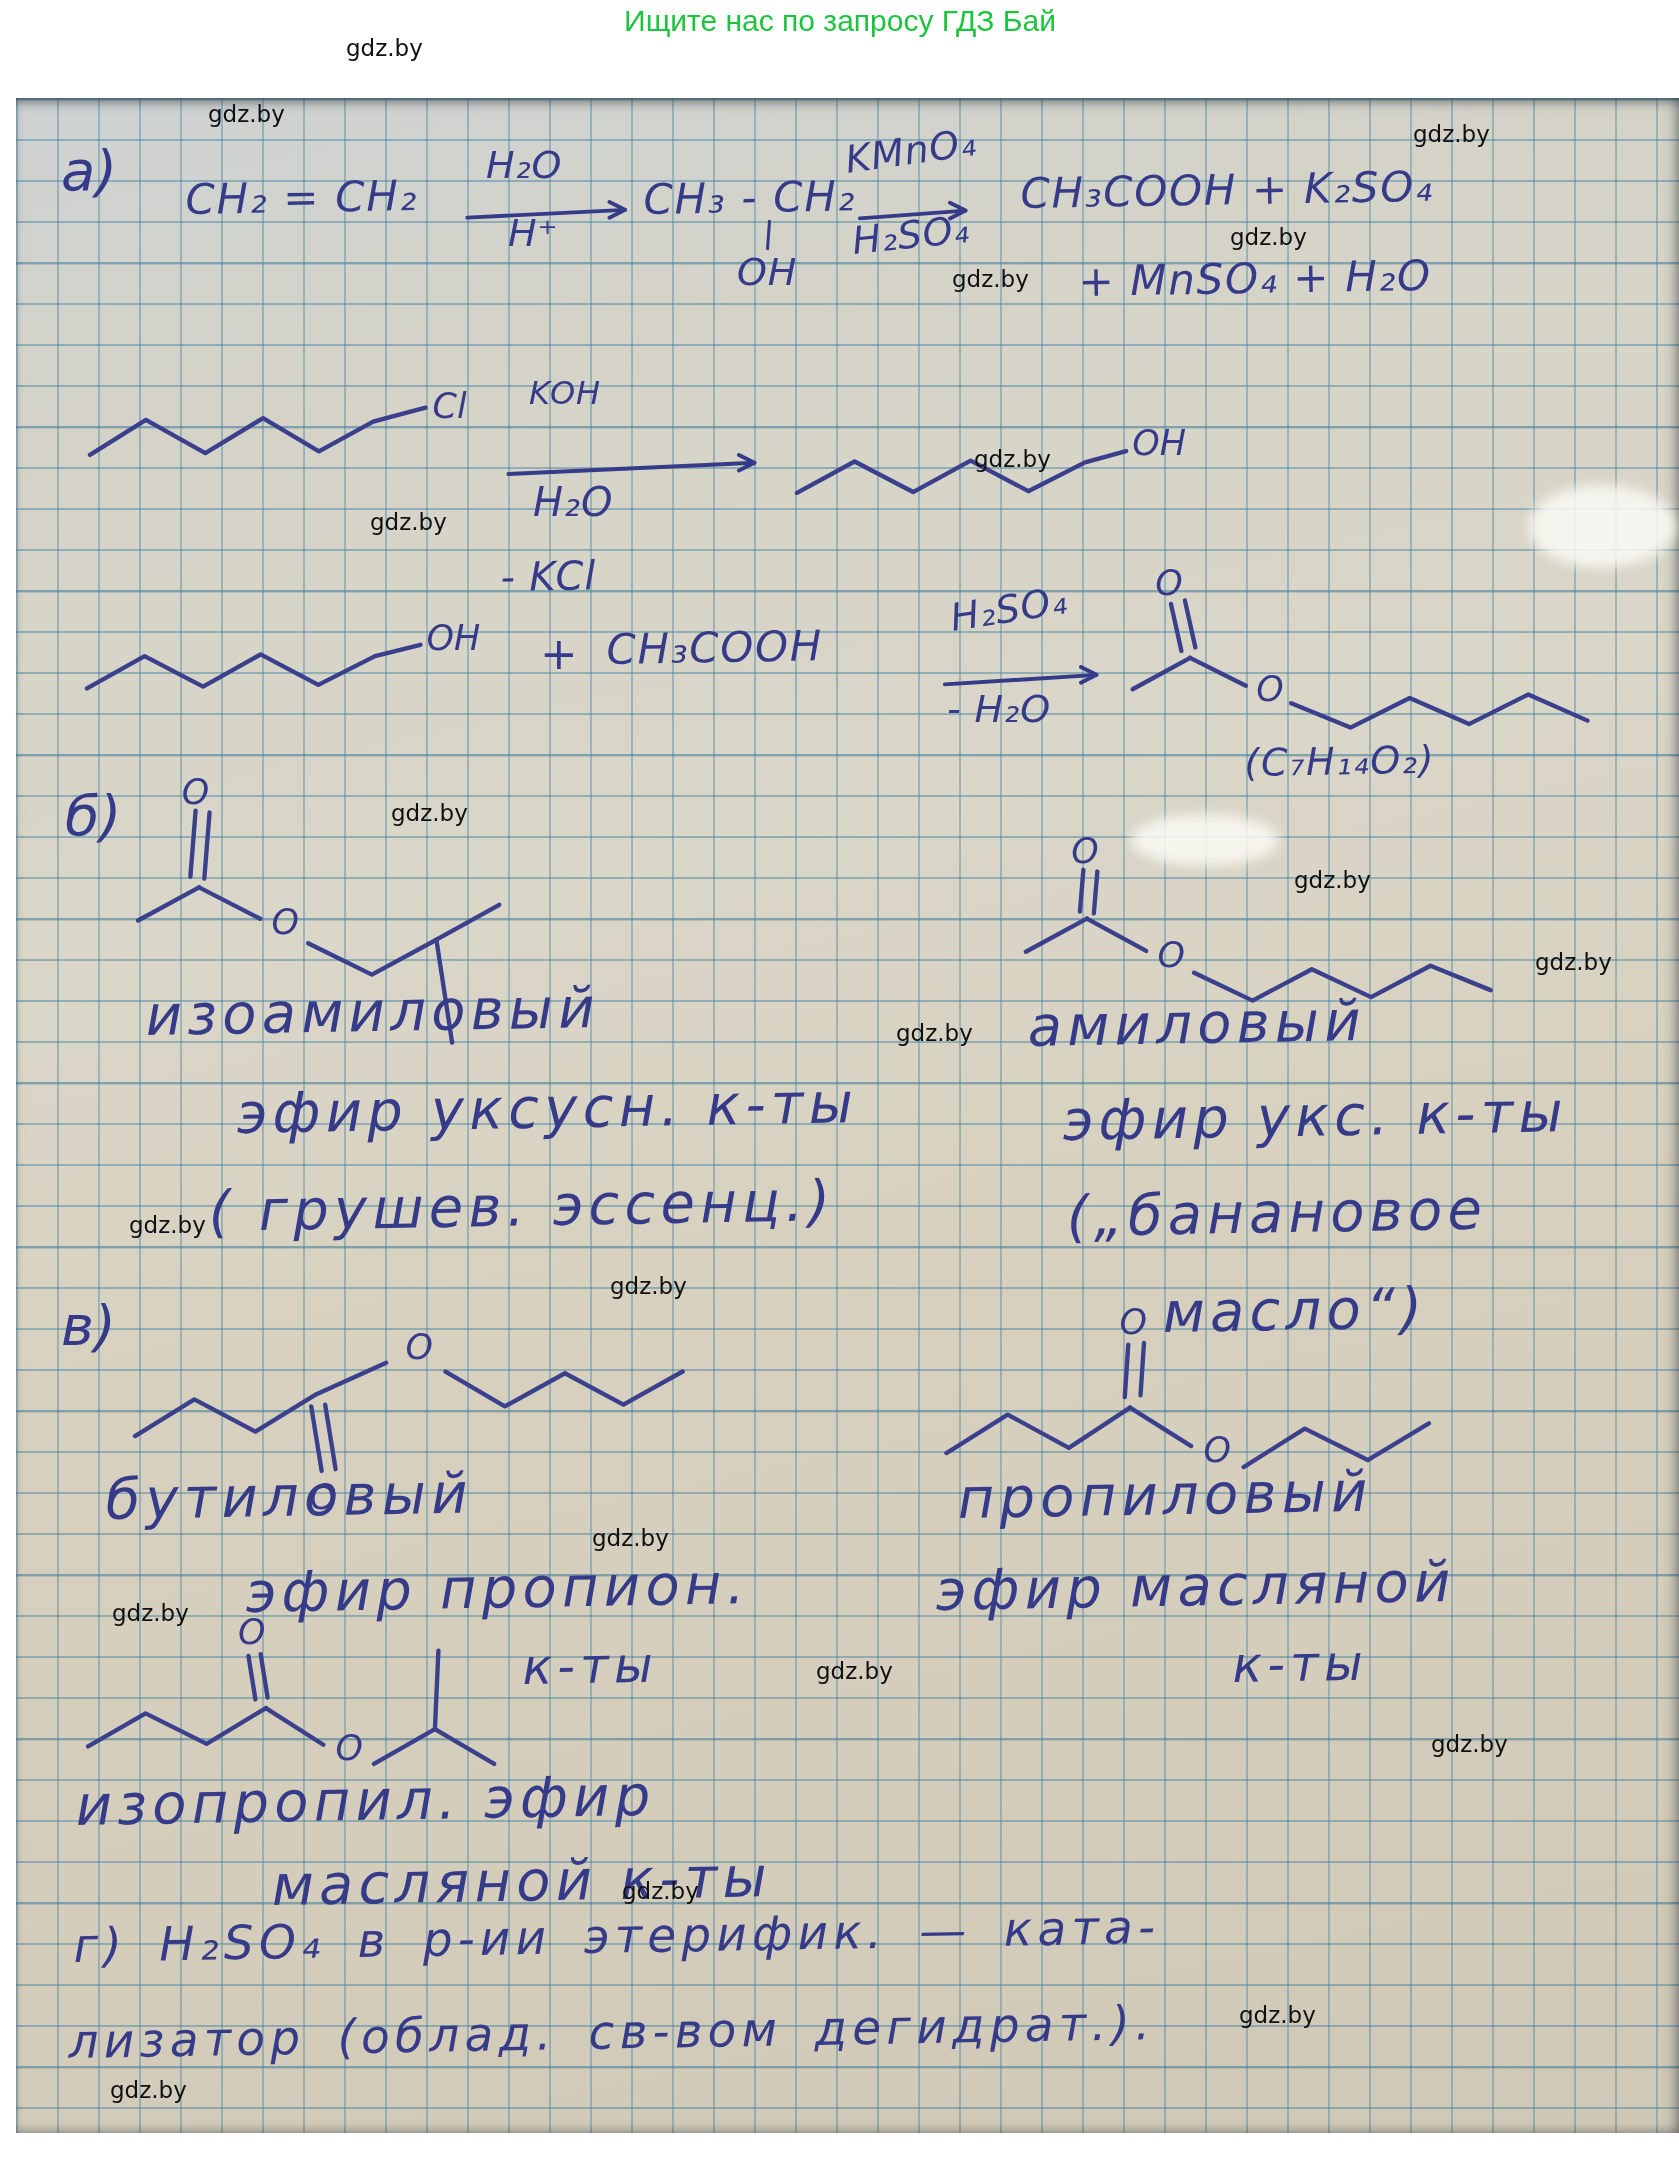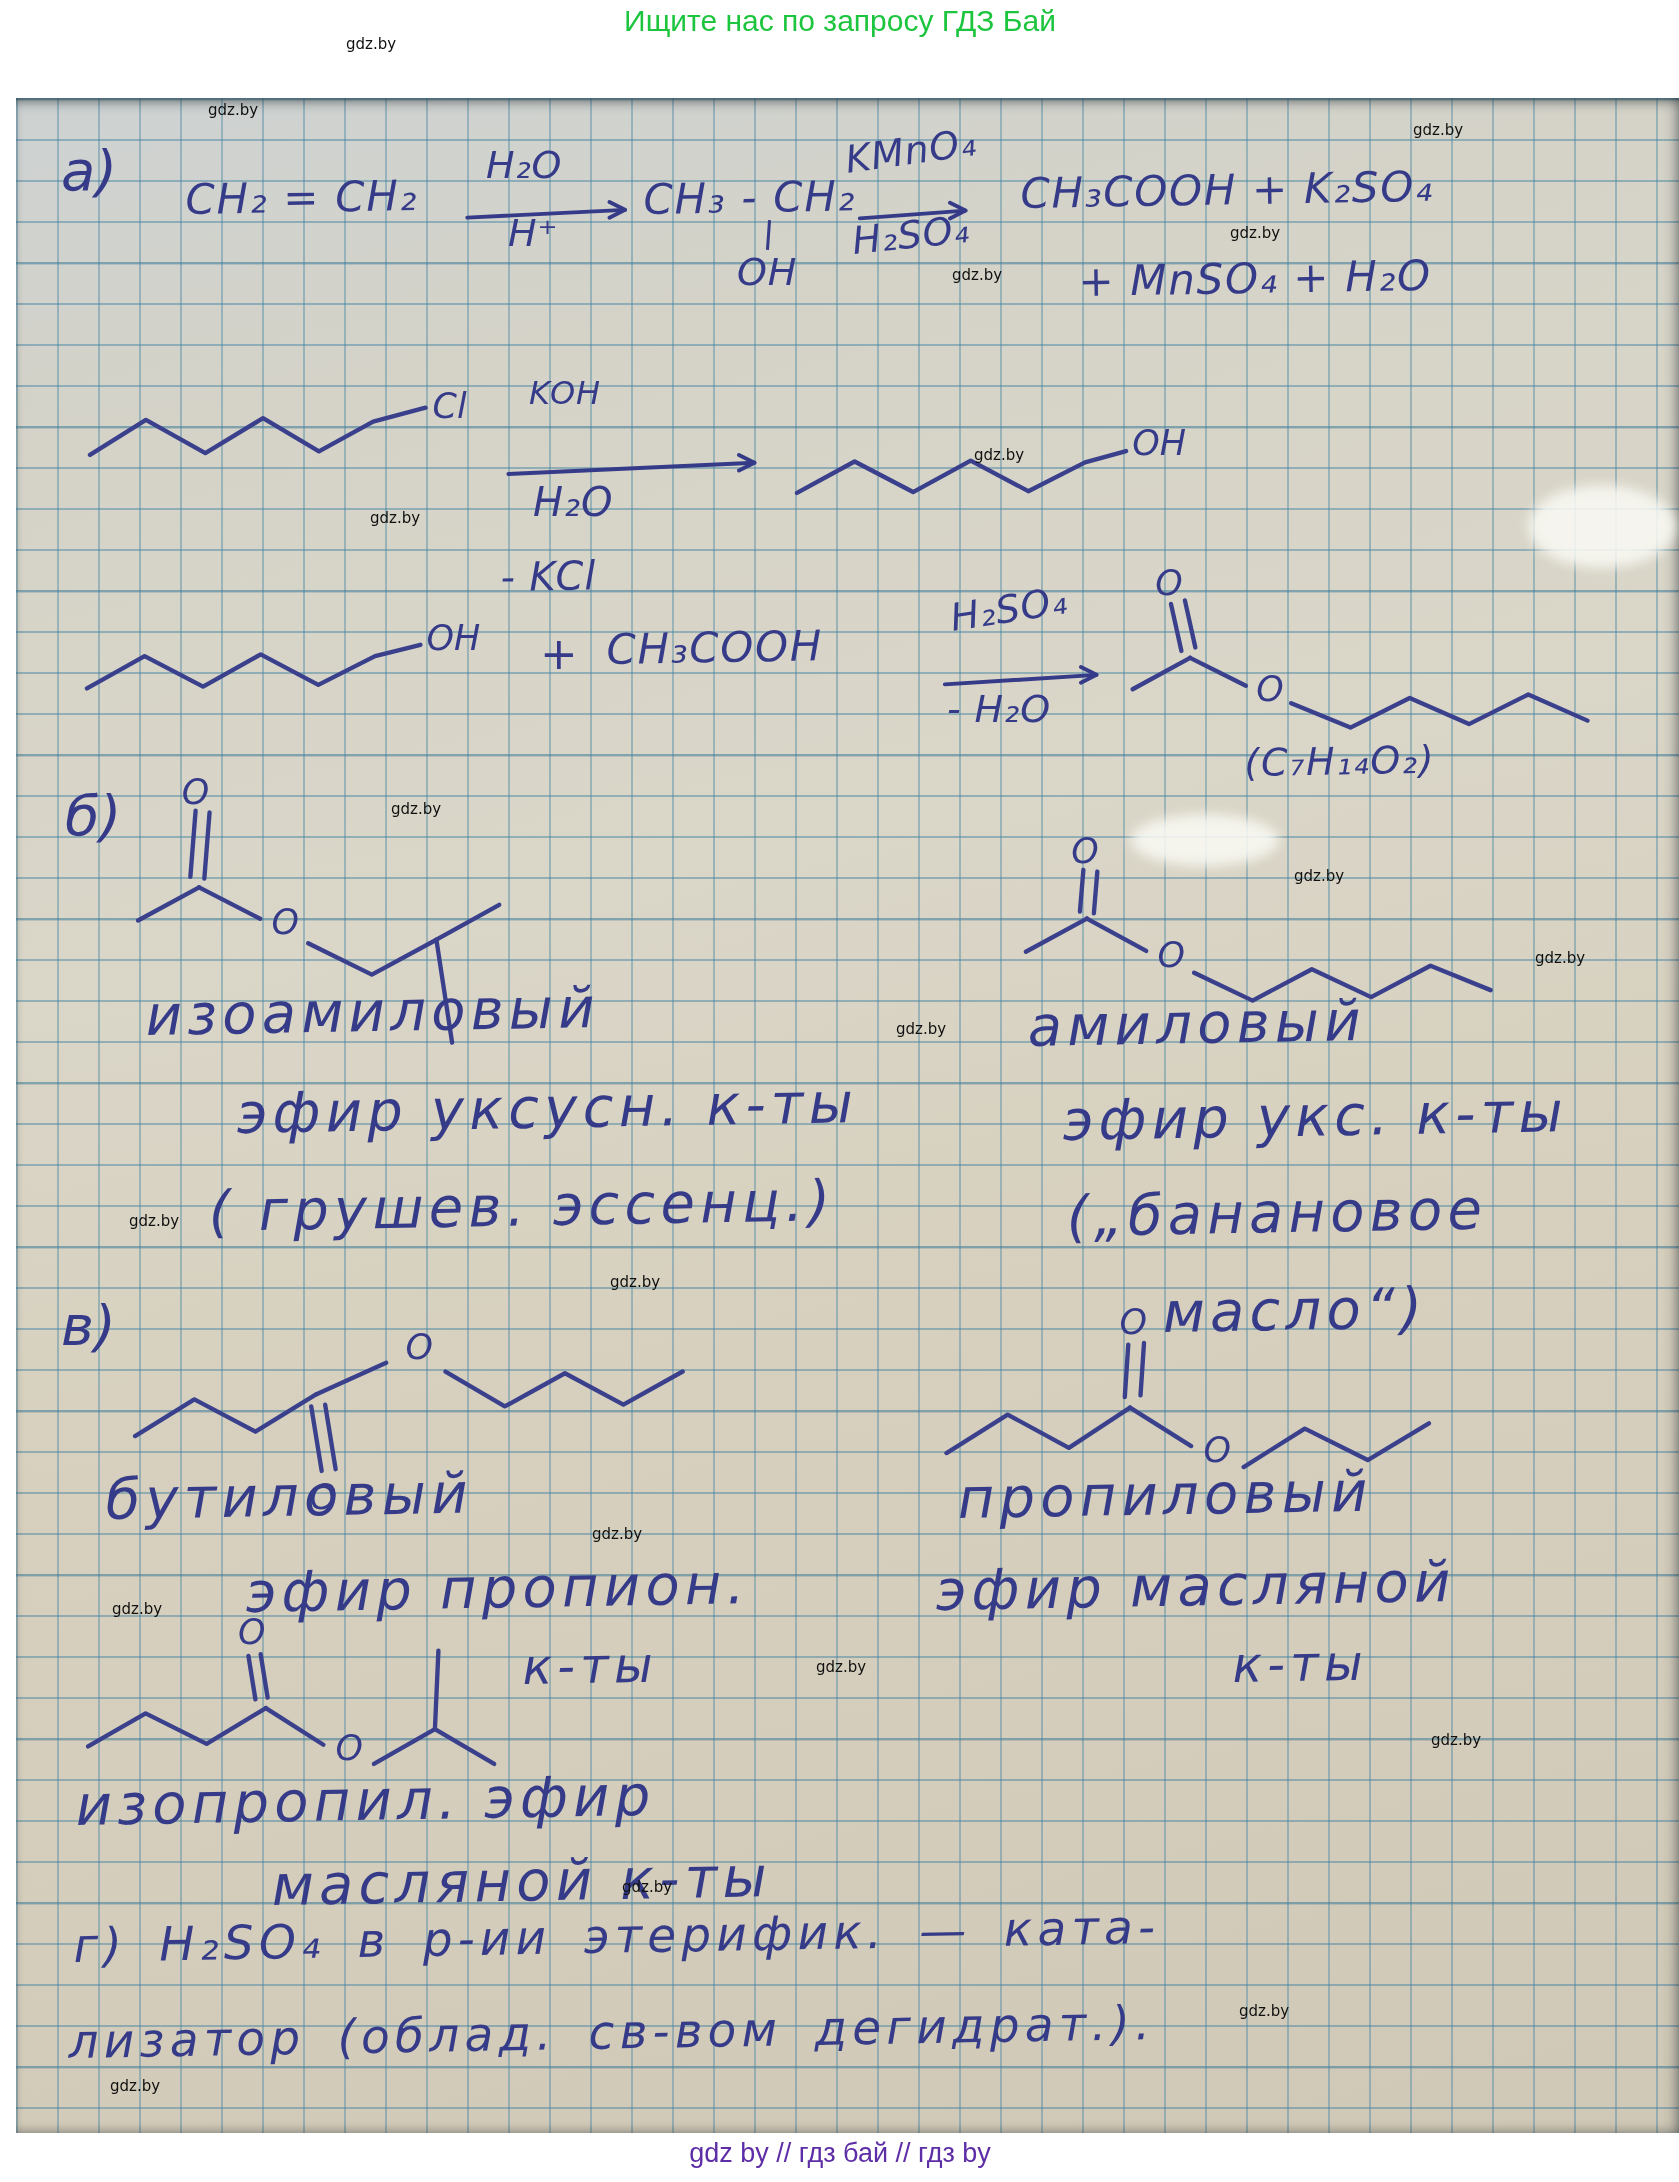--- a/index.html
+++ b/index.html
@@ -2,21 +2,21 @@
 <html style="font-size:14px"><head>
 <meta charset="utf-8">
 <style>
   html,body{margin:0;padding:0;background:#ffffff;}
   #page{position:relative;width:1680px;height:2183px;background:#ffffff;overflow:hidden;
         font-family:"DejaVu Sans",sans-serif;}
   .promo{position:absolute;top:3.5px;left:0;width:100%;text-align:center;
          font-family:"Liberation Sans",sans-serif;font-size:30px;color:#1dc53e;}
   .title{position:absolute;left:15.7px;top:38px;font-family:"DejaVu Serif",serif;
          font-weight:bold;font-size:41px;color:#2e6397;white-space:nowrap;}
-  .wm{position:absolute;font-family:"DejaVu Sans",sans-serif;font-size:15px;
+  .wm{position:absolute;font-family:"DejaVu Sans",sans-serif;font-size:23px;
       color:#101010;white-space:nowrap;z-index:6;}
   .photo{position:absolute;left:15.7px;top:98px;width:1664px;height:2035px;
      background-color:#d6d1c2;
      background-image:
        repeating-linear-gradient(to right, rgba(62,128,160,.40) 0 1.7px, transparent 1.7px 41px),
        repeating-linear-gradient(to bottom, rgba(62,128,160,.46) 0 1.7px, transparent 1.7px 41px),
        repeating-linear-gradient(to bottom, rgba(70,115,135,.22) 0 2.6px, transparent 2.6px 164px),
        linear-gradient(168deg,#cdd2d2 0%,#d5d3c8 15%,#dad6c8 38%,#d7d0be 58%,#d4cdbb 78%,#cfc8b6 100%);
      box-shadow: inset 0 8.7px 12.2px -5.2px rgba(30,40,50,.55),
                  inset -10.5px 0 14px -7px rgba(30,40,50,.45),
@@ -203,15 +203,14 @@
     <line x1="340" y1="172" x2="410" y2="132"></line>
     <line x1="410" y1="132" x2="414" y2="42"></line>
     <line x1="410" y1="132" x2="478" y2="172"></line>
   </svg>
   <span class="hw cap r1" style="left:75px;top:1773px">изопропил. эфир</span>
   <span class="hw cap r1" style="left:271px;top:1853px">масляной к-ты</span>
 
   <span class="hw gl r1" style="left:73px;top:1918px">г) H₂SO₄ в р-ии этерифик. — ката-</span>
   <span class="hw gl r1" style="left:68px;top:2014px">лизатор (облад. св-вом дегидрат.).</span>
 
-  <div class="footer">gdz by  //  гдз бай  //  гдз by</div>
 </div>
 
 
 </body></html>

